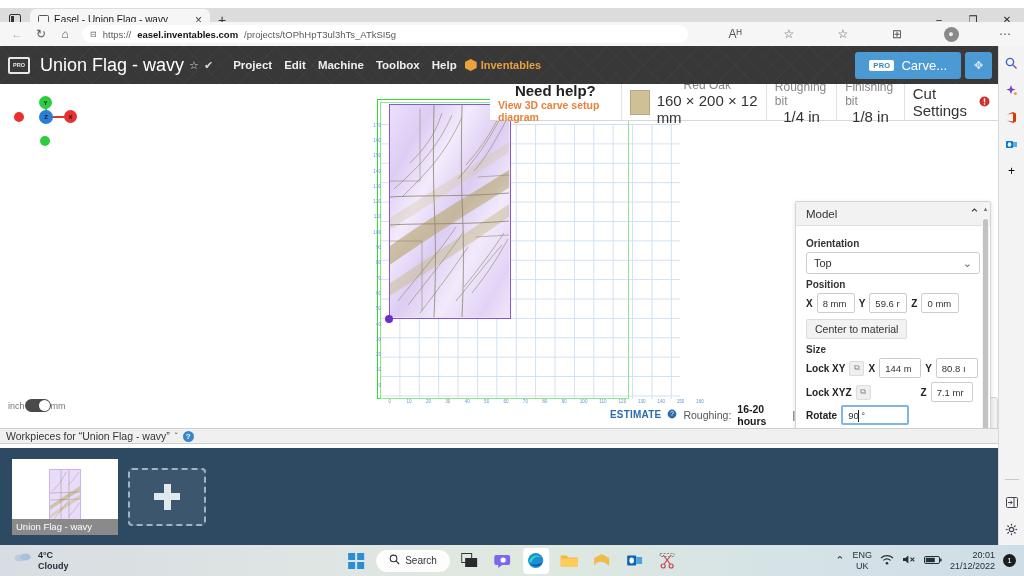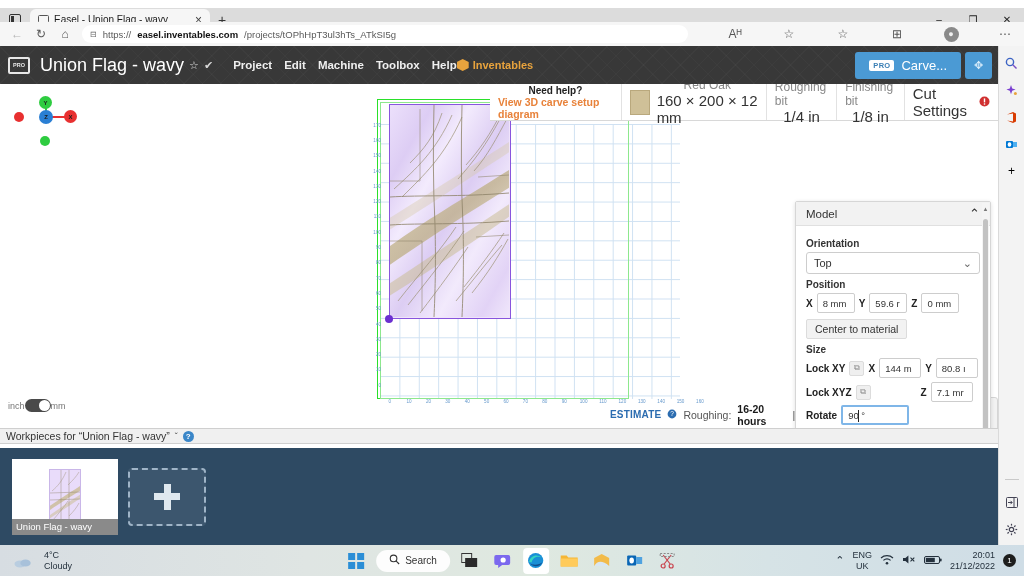--- a/index.html
+++ b/index.html
@@ -82,21 +82,21 @@
     position: relative; display: flex; align-items: center; justify-content: center;
     font-size: 5.5px; font-weight: bold; color: #e8e8e8; z-index: 1;
   }
   .proj-title {
     color: #fff; font-size: 18px; margin-left: 10px; z-index: 1; white-space: nowrap;
   }
   .title-ic { color: #d8d8d8; font-size: 11px; margin-left: 5px; z-index: 1; }
   .menu-items { display: flex; gap: 12px; margin-left: 20px; z-index: 1; }
   .menu-items span { color: #efefef; font-size: 11.5px; font-weight: bold; }
   .inventables {
-    display: flex; align-items: center; gap: 4px; margin-left: 0; z-index: 1; text-align: right;
+    display: flex; align-items: center; gap: 4px; margin-left: 8px; z-index: 1; text-align: right;
   }
   .inv-hex { width: 12px; height: 12px; background: #e8a33d;
     clip-path: polygon(50% 0,100% 25%,100% 75%,50% 100%,0 75%,0 25%); }
   .inv-txt { color: #e8a33d; font-size: 11px; font-weight: bold; }
   .head-right { margin-left: auto; display: flex; align-items: center; gap: 4px; padding-right: 6px; z-index: 1; }
   .carve-btn {
     background: #4b9ad4; color: #fff; height: 27px; border-radius: 3px;
     display: flex; align-items: center; gap: 7px; padding: 0 14px; font-size: 13px;
   }
   .pro-badge {
@@ -174,21 +174,21 @@
   .mat-bar {
     position: absolute; left: 490px; top: 0px; width: 508px; height: 37px;
     background: #fff; border-bottom: 1px solid #d8d8d8; display: flex; align-items: stretch;
     z-index: 6;
   }
   .mb-cell { display: flex; flex-direction: column; align-items: center; justify-content: center;
              border-left: 1px solid #e2e2e2; padding: 0 8px; }
   .mb-cell:first-child { border-left: none; }
   .mb-lbl { font-size: 12px; color: #888; }
   .mb-val { font-size: 15px; color: #333; }
-  .need-help { font-size: 10px; color: #222; font-weight: bold; }
+  .need-help { font-size: 15px; color: #222; font-weight: bold; }
   .help-link { font-size: 10.5px; color: #e8823a; font-weight: bold; }
   .mat-swatch { width: 25px; height: 25px; background: #cfc098; border: 1px solid #b9a87d; }
   .mat-txt { display: flex; flex-direction: column; align-items: center; }
 
   
   .est-bar {
     position: absolute; left: 610px; top: 317px; width: 388px; height: 27px;
     display: flex; align-items: center; gap: 6px; font-size: 10.5px; color: #555;
     z-index: 7;
   }
@@ -277,21 +277,21 @@
   }
   .plus-h { position: absolute; width: 26px; height: 7px; background: #dfe8ef; }
   .plus-v { position: absolute; width: 7px; height: 26px; background: #dfe8ef; }
 
   
   .taskbar {
     position: absolute; left: 0; top: 545px; width: 1024px; height: 31px;
     background: linear-gradient(90deg,#d7dde2 0%,#dfe5e3 30%,#dfe9e0 52%,#d6e3e6 75%,#cfdde6 100%);
     display: flex; align-items: center;
   }
-  .weather { display: flex; align-items: flex-end; gap: 12px; padding-left: 14px; }
+  .weather { display: flex; align-items: flex-start; gap: 6px; padding-left: 14px; font-weight: bold; }
   .cloud-ic { font-size: 13px; color: #8aa7c4; }
   .wth-txt { display: flex; flex-direction: column; line-height: 1.15; font-size: 9px; color: #23303c; }
   .tb-center { position: absolute; left: 50%; transform: translateX(-50%);
                display: flex; align-items: center; gap: 7px; }
   .tb-ico { width: 26px; height: 26px; display: flex; align-items: center; justify-content: center;
             font-size: 14px; }
   .win-logo { display: grid; grid-template-columns: 7px 7px; grid-template-rows: 7px 7px; gap: 2px; }
   .win-logo i { background: #2a8ed6; display: block; }
   .search-pill {
     height: 22px; background: #fdfdfd; border-radius: 11px; display: flex; align-items: center;

